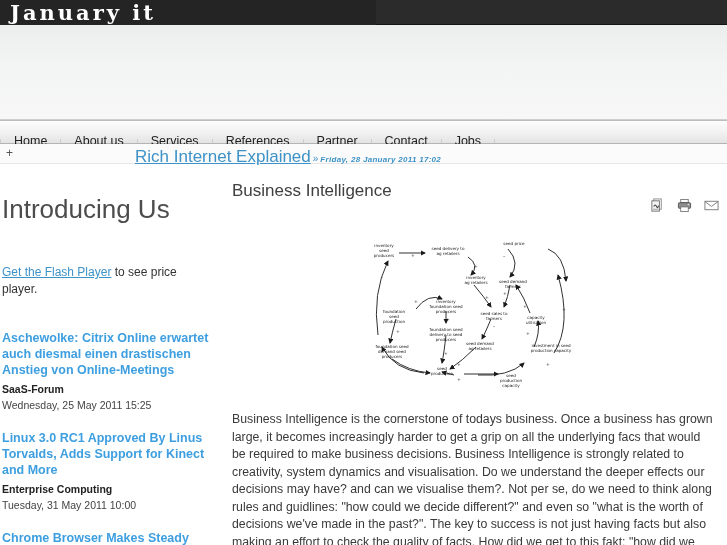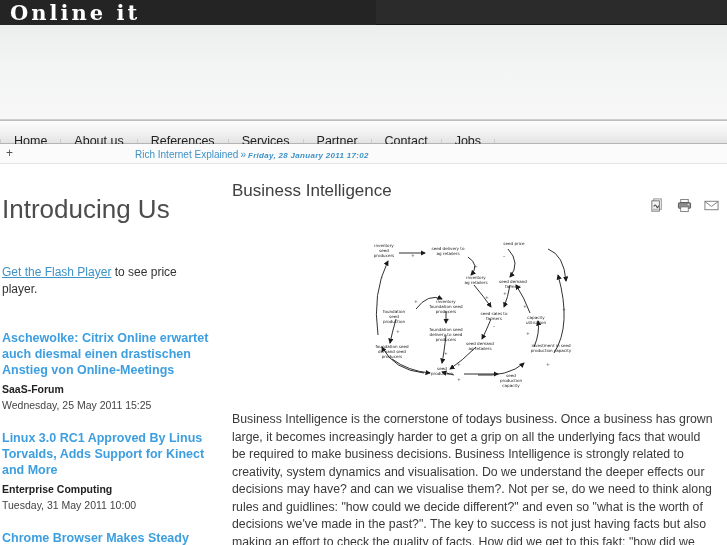--- a/index.html
+++ b/index.html
@@ -63,22 +63,22 @@
   }
   .ticker-plus {
     position:absolute; left:6px; top:2px;
     color:#555; font-size:12px;
   }
   .ticker-center {
     position:absolute; left:135px; top:3px;
     white-space:nowrap;
   }
   .ticker-link {
-    color:#3d92c7; 
-    font-size:10px; cursor:pointer;
+    color:#3d92c7; text-decoration:underline;
+    font-size:17px; cursor:pointer;
   }
   .ticker-arrow { color:#3d92c7; font-size:10px; padding:0 2px; }
   .ticker-date {
     color:#3d92c7; font-size:8px; font-weight:bold;
     font-style:italic; letter-spacing:.3px;
   }
 
   
   .page-body { display:flex; width:727px; }
 
@@ -134,30 +134,30 @@
     padding:8px 4px 0 4px;
     font-size:12.3px; line-height:17.5px; color:#3a3a3a;
     text-align:left;
   }
 </style>
 </head>
 <body>
 
 <div class="header-band">
   <div class="logo-block">
-    <div class="logo-text">Online it</div>
+    <div class="logo-text">January it</div>
   </div>
 </div>
 <div class="header-blank"></div>
 
 <div class="nav-wrap">
   <div class="nav-item">Home</div>
   <div class="nav-item">About us</div>
+  <div class="nav-item">Services</div>
   <div class="nav-item">References</div>
-  <div class="nav-item">Services</div>
   <div class="nav-item">Partner</div>
   <div class="nav-item">Contact</div>
   <div class="nav-item">Jobs</div>
   <div class="nav-filler"></div>
 </div>
 
 <div class="ticker">
   <span class="ticker-plus">+</span>
   <span class="ticker-center">
     <span class="ticker-link">Rich Internet Explained</span><span class="ticker-arrow">»</span><span class="ticker-date">Friday, 28 January 2011 17:02</span>

